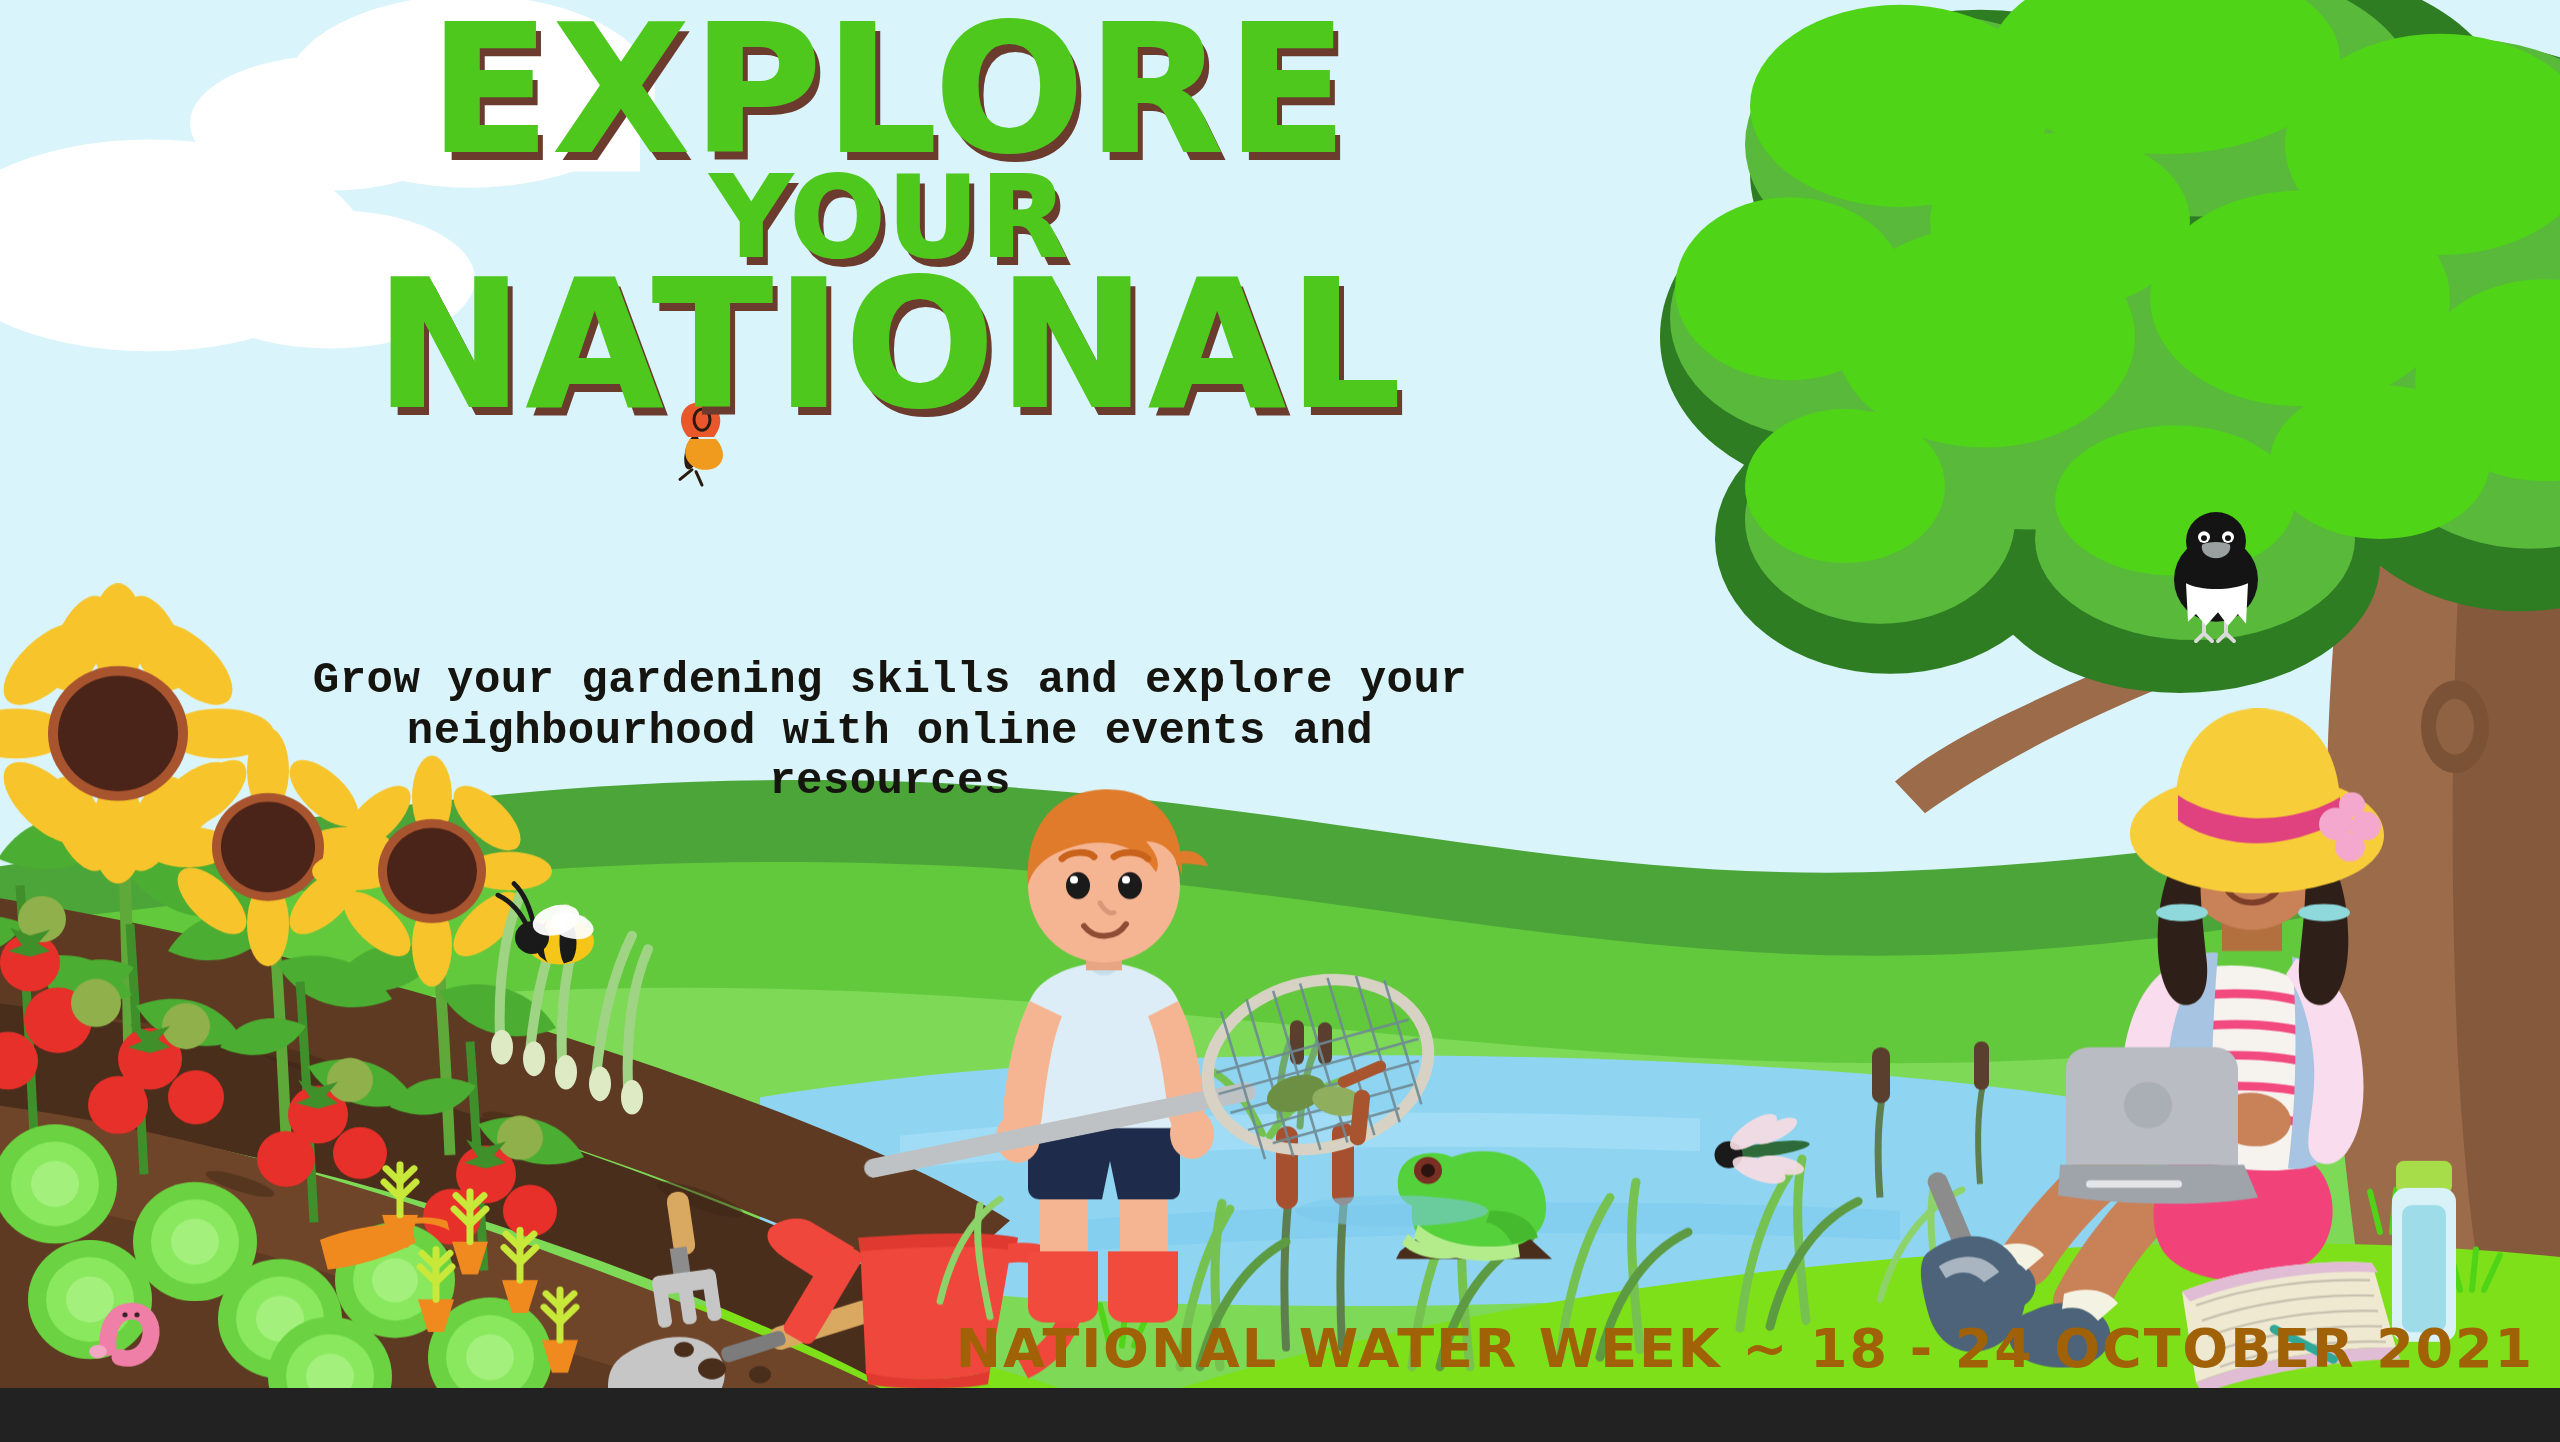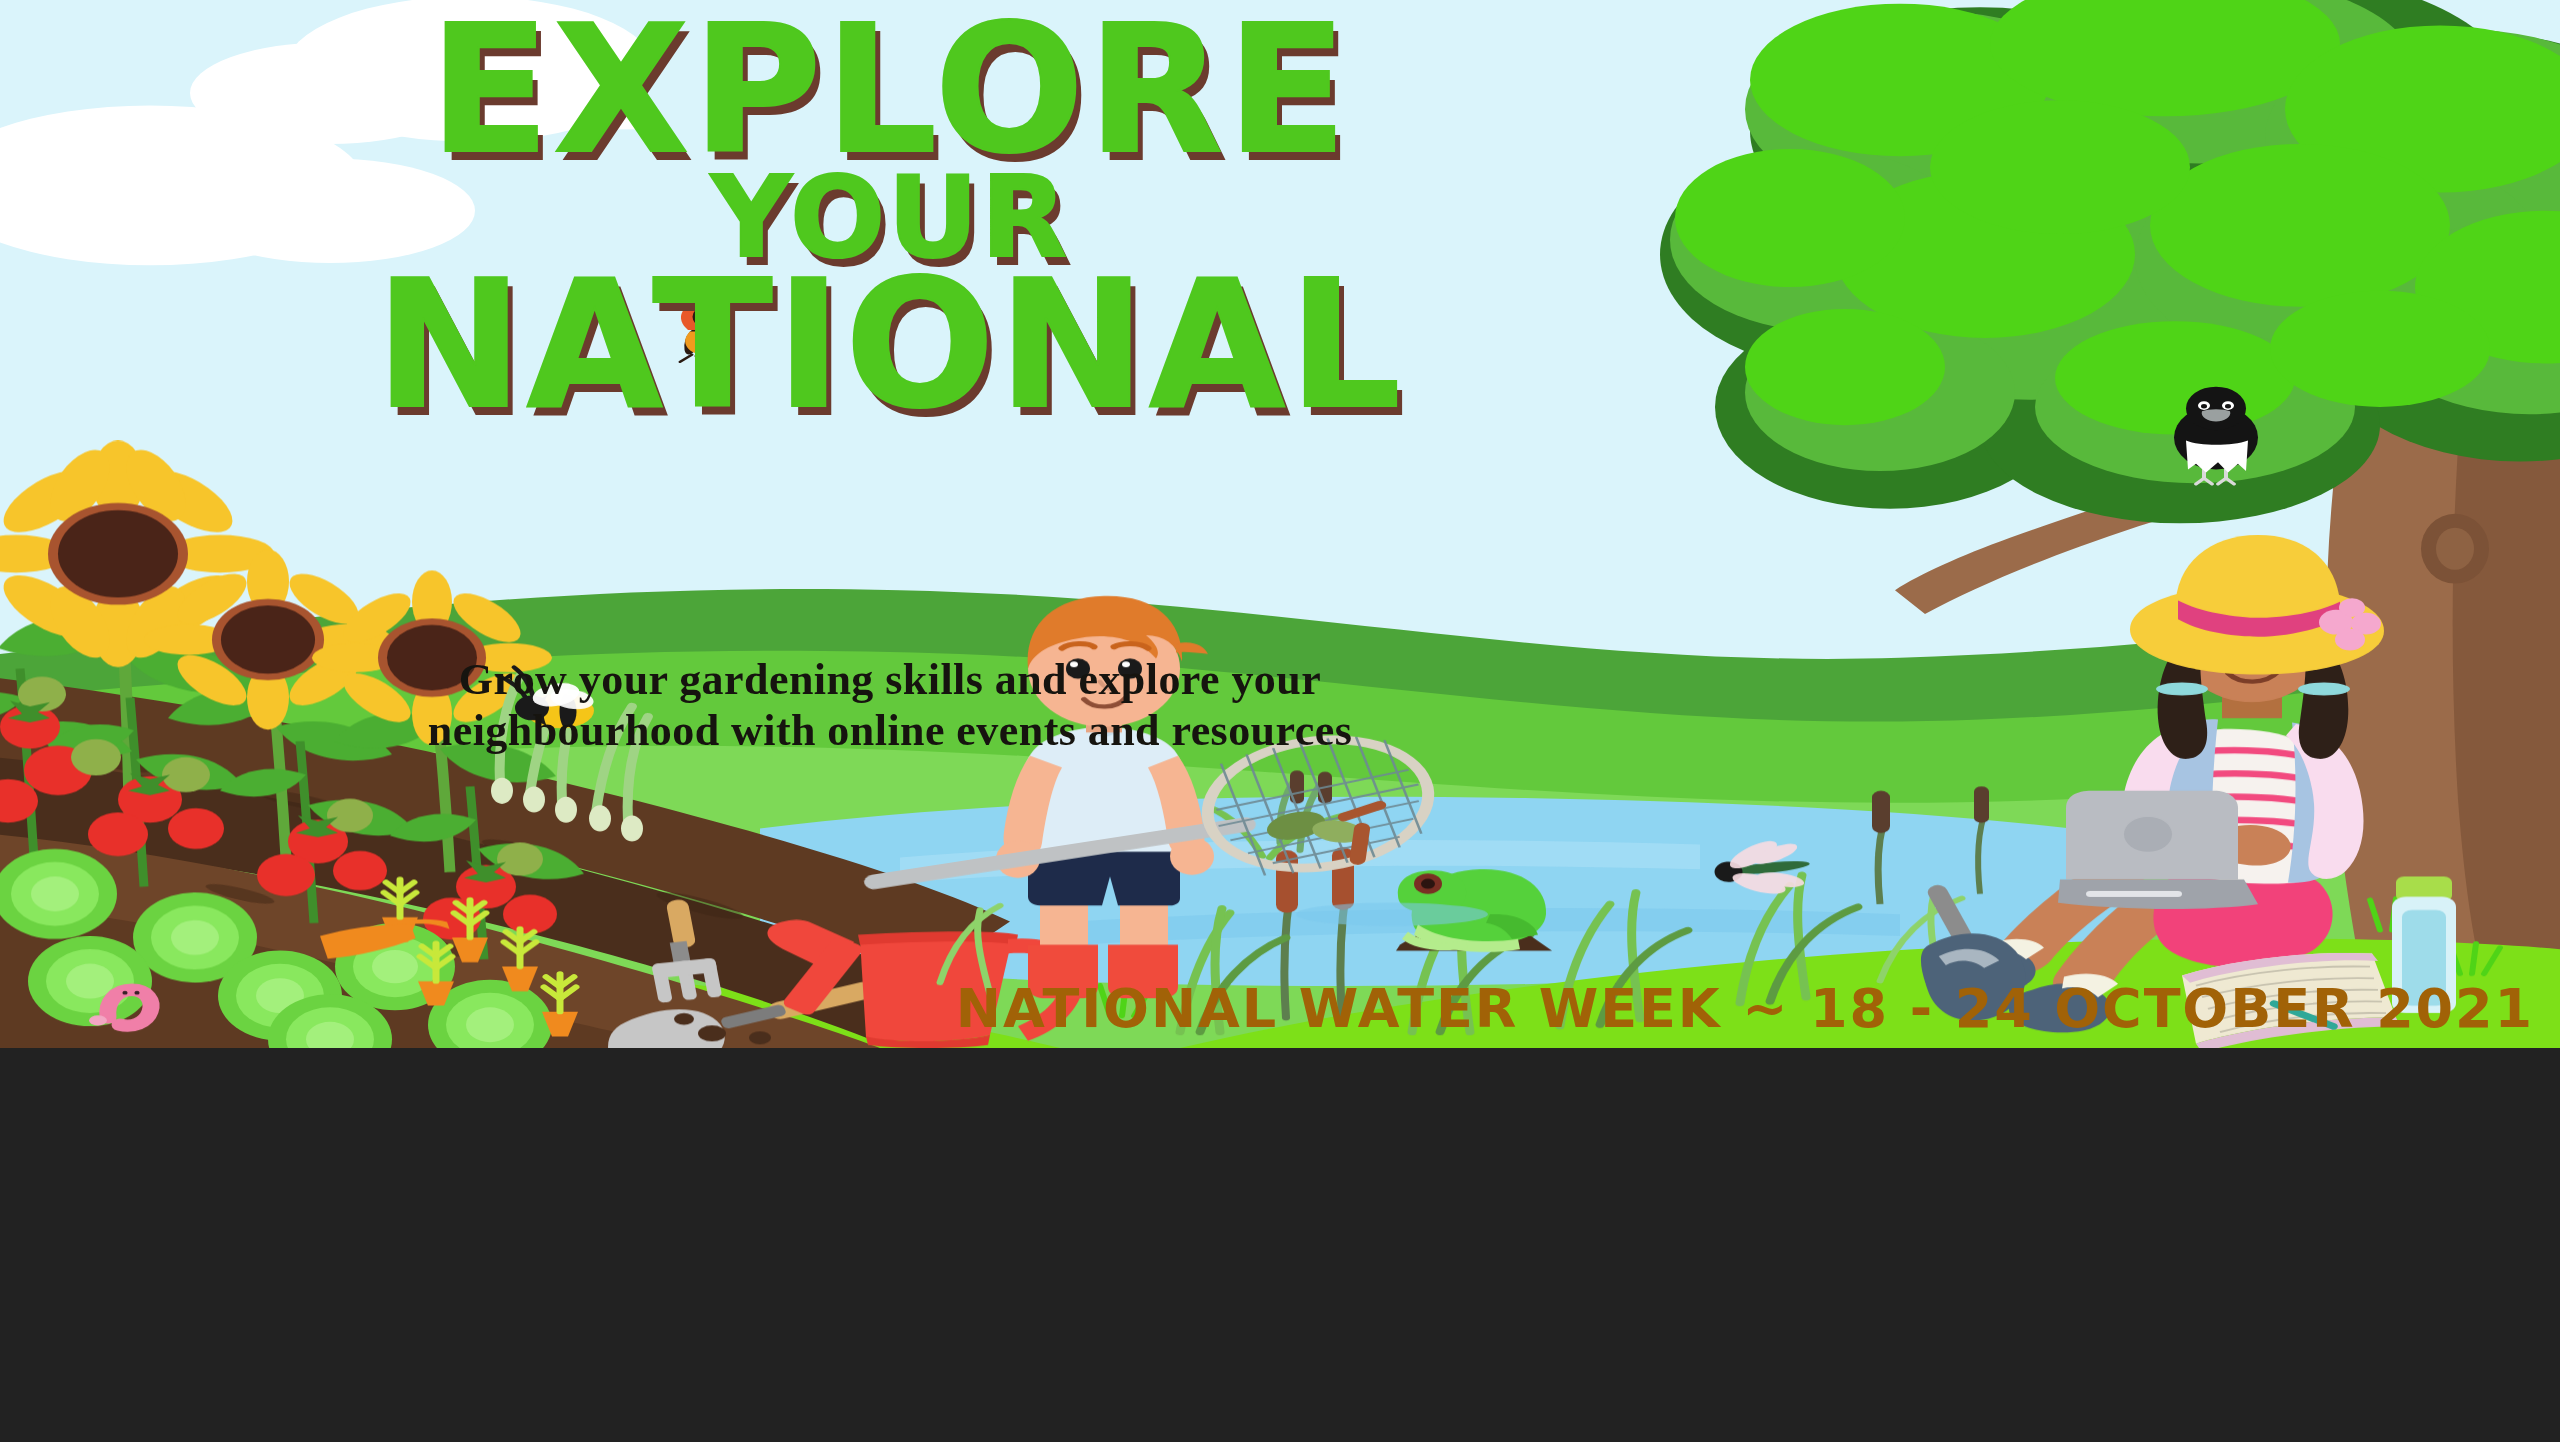--- a/index.html
+++ b/index.html
@@ -1,17 +1,17 @@
 <!DOCTYPE html>
 <html><head>
 <meta charset="utf-8">
 <style>
   html,body{margin:0;padding:0;background:#222;}
   #stage{
-    position:relative;width:2560px;height:1048px;overflow:hidden;
+    position:relative;width:2560px;height:1388px;overflow:hidden;
     font-family:"Liberation Sans",sans-serif;
     background:#DAF4FB;
   }
   .layer{position:absolute;left:0;top:0;width:100%;height:100%;}
   svg.layer{display:block;}
 
   
   #headline{
     position:absolute; left:330px; top:10px; width:1120px;
     text-align:center; z-index:40; pointer-events:none;
@@ -26,21 +26,21 @@
     text-shadow: 6px 9px 0 #6B3B2E;
     -webkit-text-stroke:2px #4FC81E;
   }
   #t1{font-size:176px;}
   #t2{font-size:112px;margin-top:-6px;}
   #t3{font-size:176px;margin-top:-4px;}
 
   #subtitle{
     position:absolute;left:300px;top:655px;width:1180px;
     text-align:center;z-index:40;
-    font-family:Liberation Serif, serif;
+    font-family:Liberation Mono, monospace;
     font-size:44px;line-height:1.15;color:#16140F;font-weight:600;
     letter-spacing:.01em;
   }
   #subtitle span{display:block;}
 
   
   #bottomtext{
     position:absolute;right:26px;bottom:8px;z-index:60;
     font-family:"DejaVu Sans",sans-serif;
     font-size:54px;font-weight:bold;color:#a16207;

